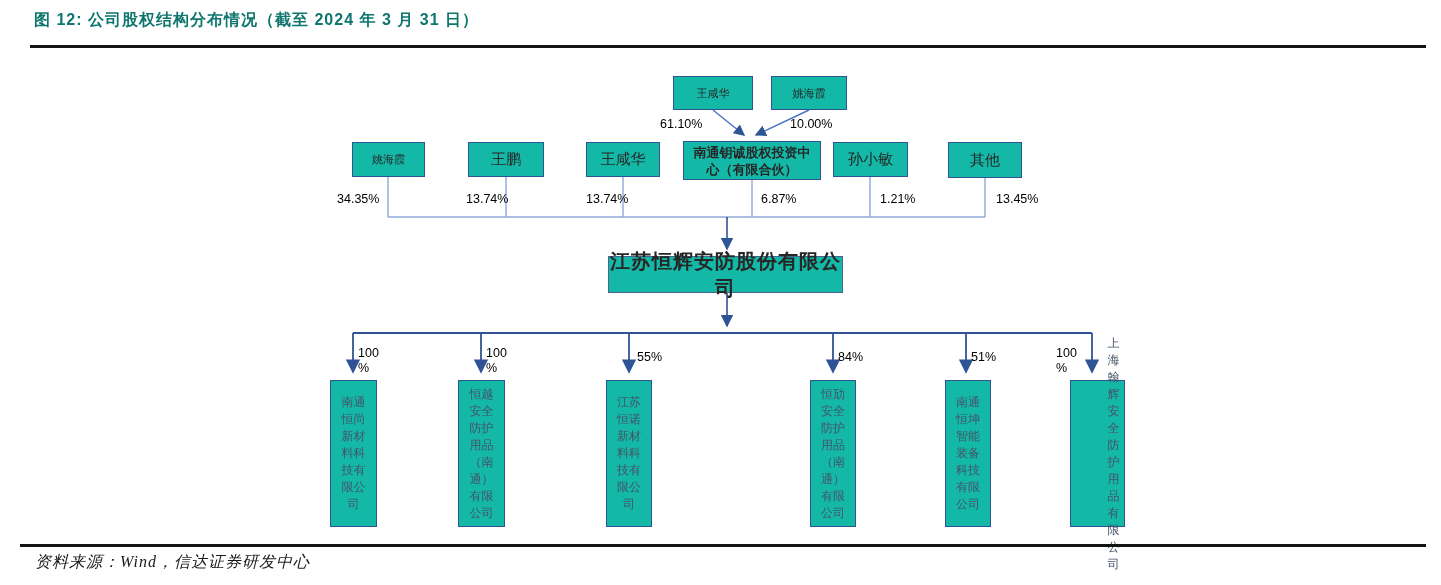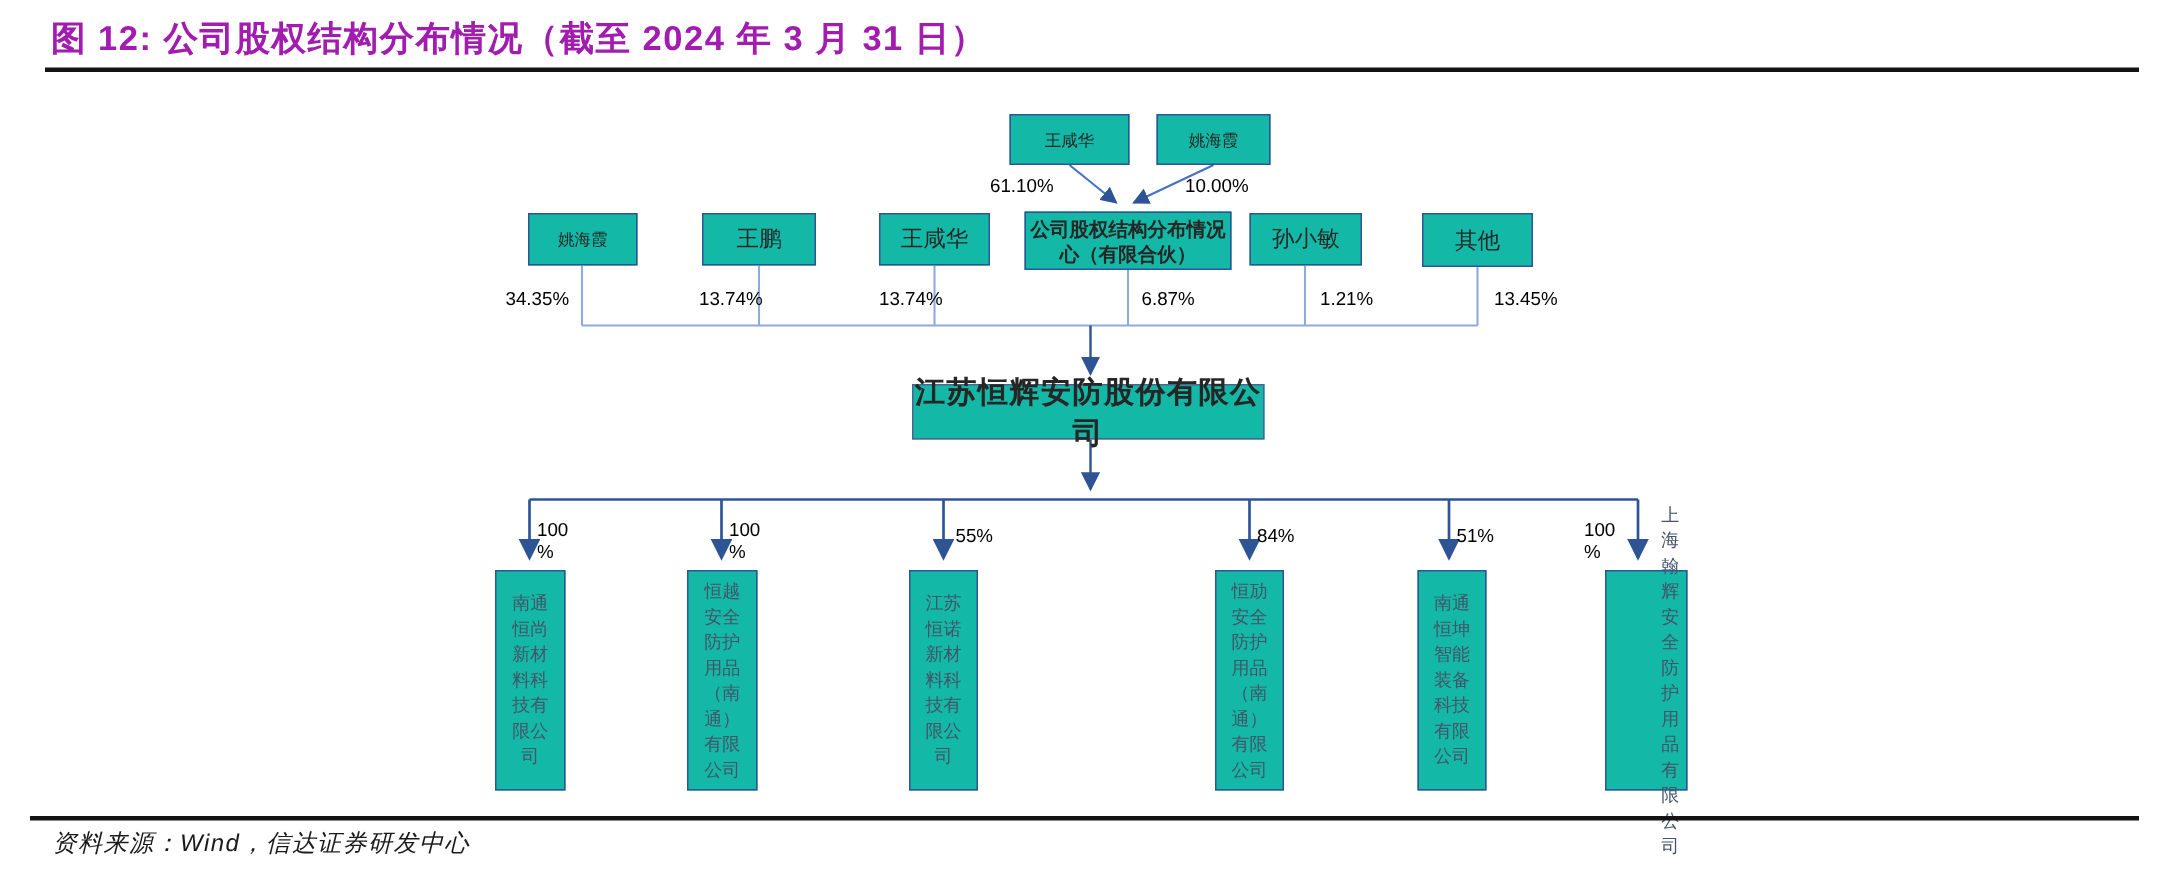--- a/index.html
+++ b/index.html
@@ -2,29 +2,29 @@
 <html><head>
 <meta charset="utf-8">
 <style>
   html, body { margin: 0; padding: 0; background: #ffffff; }
   body {
     width: 1441px; height: 585px; position: relative; overflow: hidden;
     font-family: "Liberation Sans", sans-serif; color: #222;
   }
   .abs { position: absolute; }
   .figure-title {
-    left: 34px; top: 10px; font-size: 23px; font-weight: bold;
-    color: #a21caf; letter-spacing: 1px;
+    left: 34px; top: 10px; font-size: 16px; font-weight: bold;
+    color: #0f766e; letter-spacing: 1px;
   }
   .rule { background: #141414; height: 3px; }
   .rule-top { left: 30px; top: 45px; width: 1396px; }
   .rule-bottom { left: 20px; top: 544px; width: 1406px; }
   .source-note {
     left: 35px; top: 552px; font-size: 16px; font-style: italic;
-    font-family: Liberation Sans, sans-serif; color: #1a1a1a; letter-spacing: 1px;
+    font-family: Liberation Serif, serif; color: #1a1a1a; letter-spacing: 1px;
   }
   .node {
     position: absolute; box-sizing: border-box; background: #14b8a6;
     border: 1.6px solid #2F5496; display: flex; align-items: center;
     justify-content: center; text-align: center; color: #262626;
   }
   .node.small  { font-size: 11px; }
   .node.named  { font-size: 15px; font-weight: normal; }
   .node.multiline { font-size: 13px; font-weight: bold; line-height: 17px; white-space: pre-line; }
   .node.company { font-size: 20px; font-weight: bold; letter-spacing: 1px; border-color: #4A6591; }
@@ -79,21 +79,21 @@
 <div class="abs rule rule-top"></div>
 
 <div class="node small" style="left:673px; top:76px; width:80px; height:34px;">王咸华</div>
 <div class="node small" style="left:771px; top:76px; width:76px; height:34px;">姚海霞</div>
 <div class="pct" style="left:660px; top:117px;">61.10%</div>
 <div class="pct" style="left:790px; top:117px;">10.00%</div>
 
 <div class="node small" style="left:352px; top:142px; width:73px; height:35px;">姚海霞</div>
 <div class="node named" style="left:468px; top:142px; width:76px; height:35px;">王鹏</div>
 <div class="node named" style="left:586px; top:142px; width:74px; height:35px;">王咸华</div>
-<div class="node multiline" style="left:683px; top:141px; width:138px; height:39px;">公司股权结构分布情况
+<div class="node multiline" style="left:683px; top:141px; width:138px; height:39px;">南通钥诚股权投资中
 心（有限合伙）</div>
 <div class="node named" style="left:833px; top:142px; width:75px; height:35px;">孙小敏</div>
 <div class="node named" style="left:948px; top:142px; width:74px; height:36px;">其他</div>
 
 <div class="pct" style="left:337px; top:192px;">34.35%</div>
 <div class="pct" style="left:466px; top:192px;">13.74%</div>
 <div class="pct" style="left:586px; top:192px;">13.74%</div>
 <div class="pct" style="left:761px; top:192px;">6.87%</div>
 <div class="pct" style="left:880px; top:192px;">1.21%</div>
 <div class="pct" style="left:996px; top:192px;">13.45%</div>

